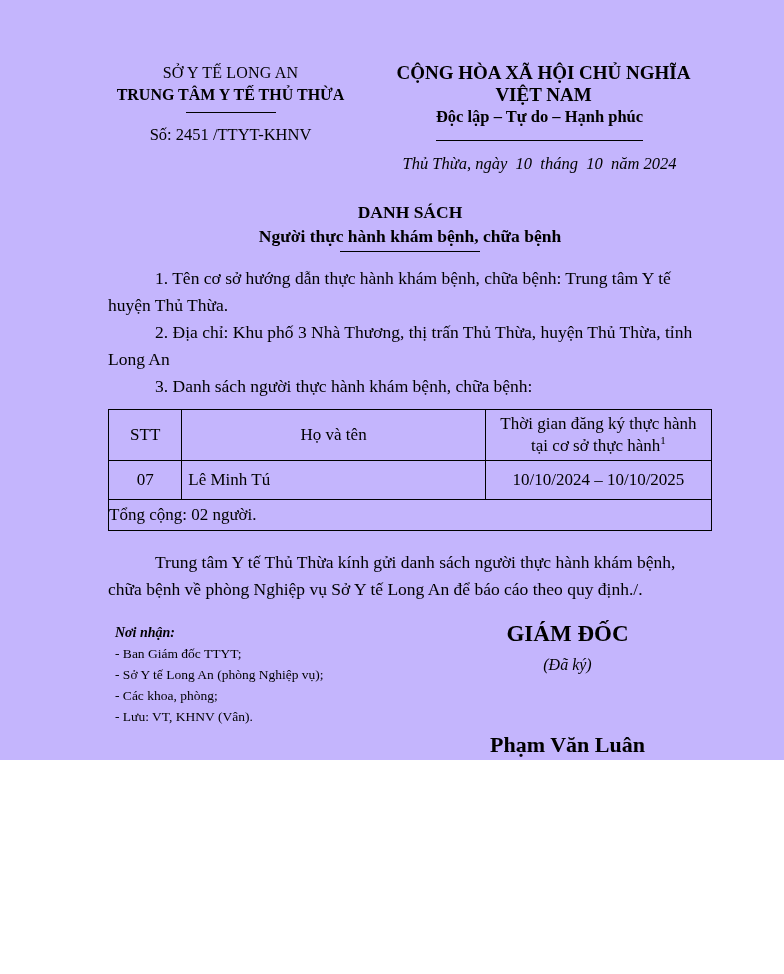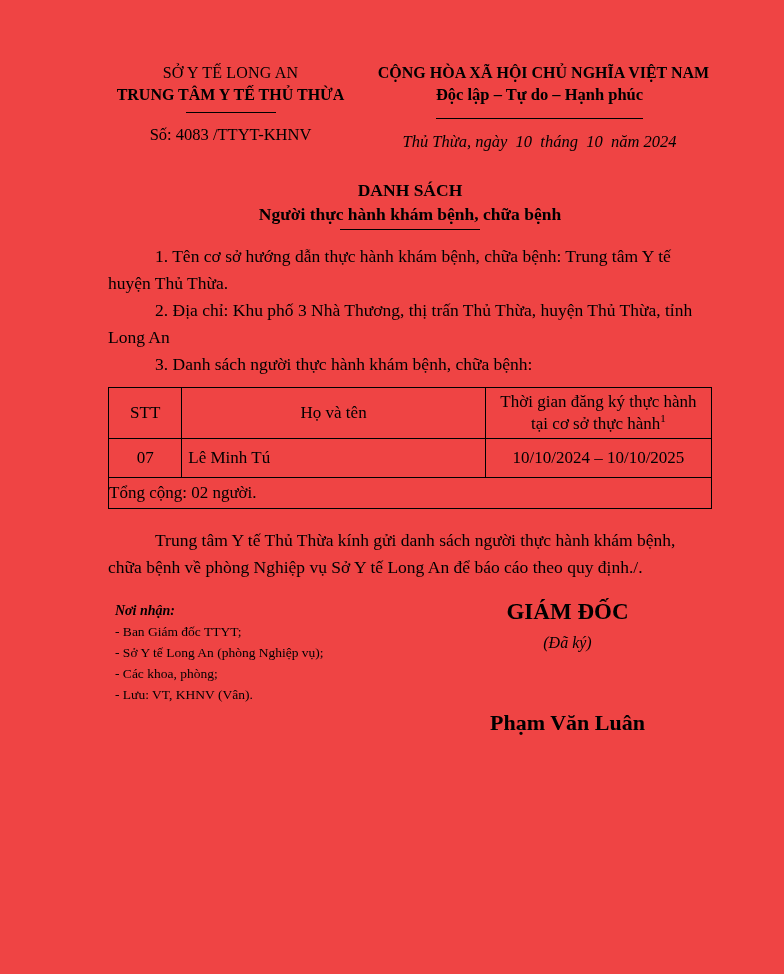--- a/index.html
+++ b/index.html
@@ -3,22 +3,22 @@
 <meta charset="utf-8">
 <style>
   html, body {
     margin: 0;
     padding: 0;
     background: #ffffff;
   }
   .page {
     position: relative;
     width: 784px;
-    height: 974px;
-    background: #ef4444;
+    height: 760px;
+    background: #c4b5fd;
     color: #000000;
     font-family: "Liberation Serif", "DejaVu Serif", serif;
     overflow: hidden;
     box-sizing: border-box;
     padding-top: 62px;
   }
   .content {
     margin-left: 108px;
     width: 604px;
   }
@@ -52,21 +52,21 @@
     width: 90px;
     margin: 6px auto 0 auto;
     border-top: 1.5px solid #000;
   }
   .doc-number {
     margin-top: 11px;
     font-size: 16.5px;
     line-height: 22px;
   }
   .national-line1 {
-    font-size: 16px;
+    font-size: 19px;
     font-weight: bold;
     line-height: 22px;
     margin-left: 8px;
   }
   .national-line2 {
     display: inline-block;
     font-size: 16.5px;
     font-weight: bold;
     line-height: 22px;
     border-bottom: 1.5px solid #000;
@@ -192,21 +192,21 @@
 <body>
 
 <div class="page">
   <div class="content">
 
     <div class="doc-header">
       <div class="header-left">
         <div class="org-parent">SỞ Y TẾ LONG AN</div>
         <div class="org-name">TRUNG TÂM Y TẾ THỦ THỪA</div>
         <div class="org-underline"></div>
-        <div class="doc-number">Số: 4083 /TTYT-KHNV</div>
+        <div class="doc-number">Số: 2451 /TTYT-KHNV</div>
       </div>
       <div class="header-right">
         <div class="national-line1">CỘNG HÒA XÃ HỘI CHỦ NGHĨA VIỆT NAM</div>
         <div><span class="national-line2">Độc lập – Tự do – Hạnh phúc</span></div>
         <div class="date-line">Thủ Thừa, ngày  10  tháng  10  năm 2024</div>
       </div>
     </div>
 
     <div class="title-block">
       <div class="title-line1">DANH SÁCH</div>

